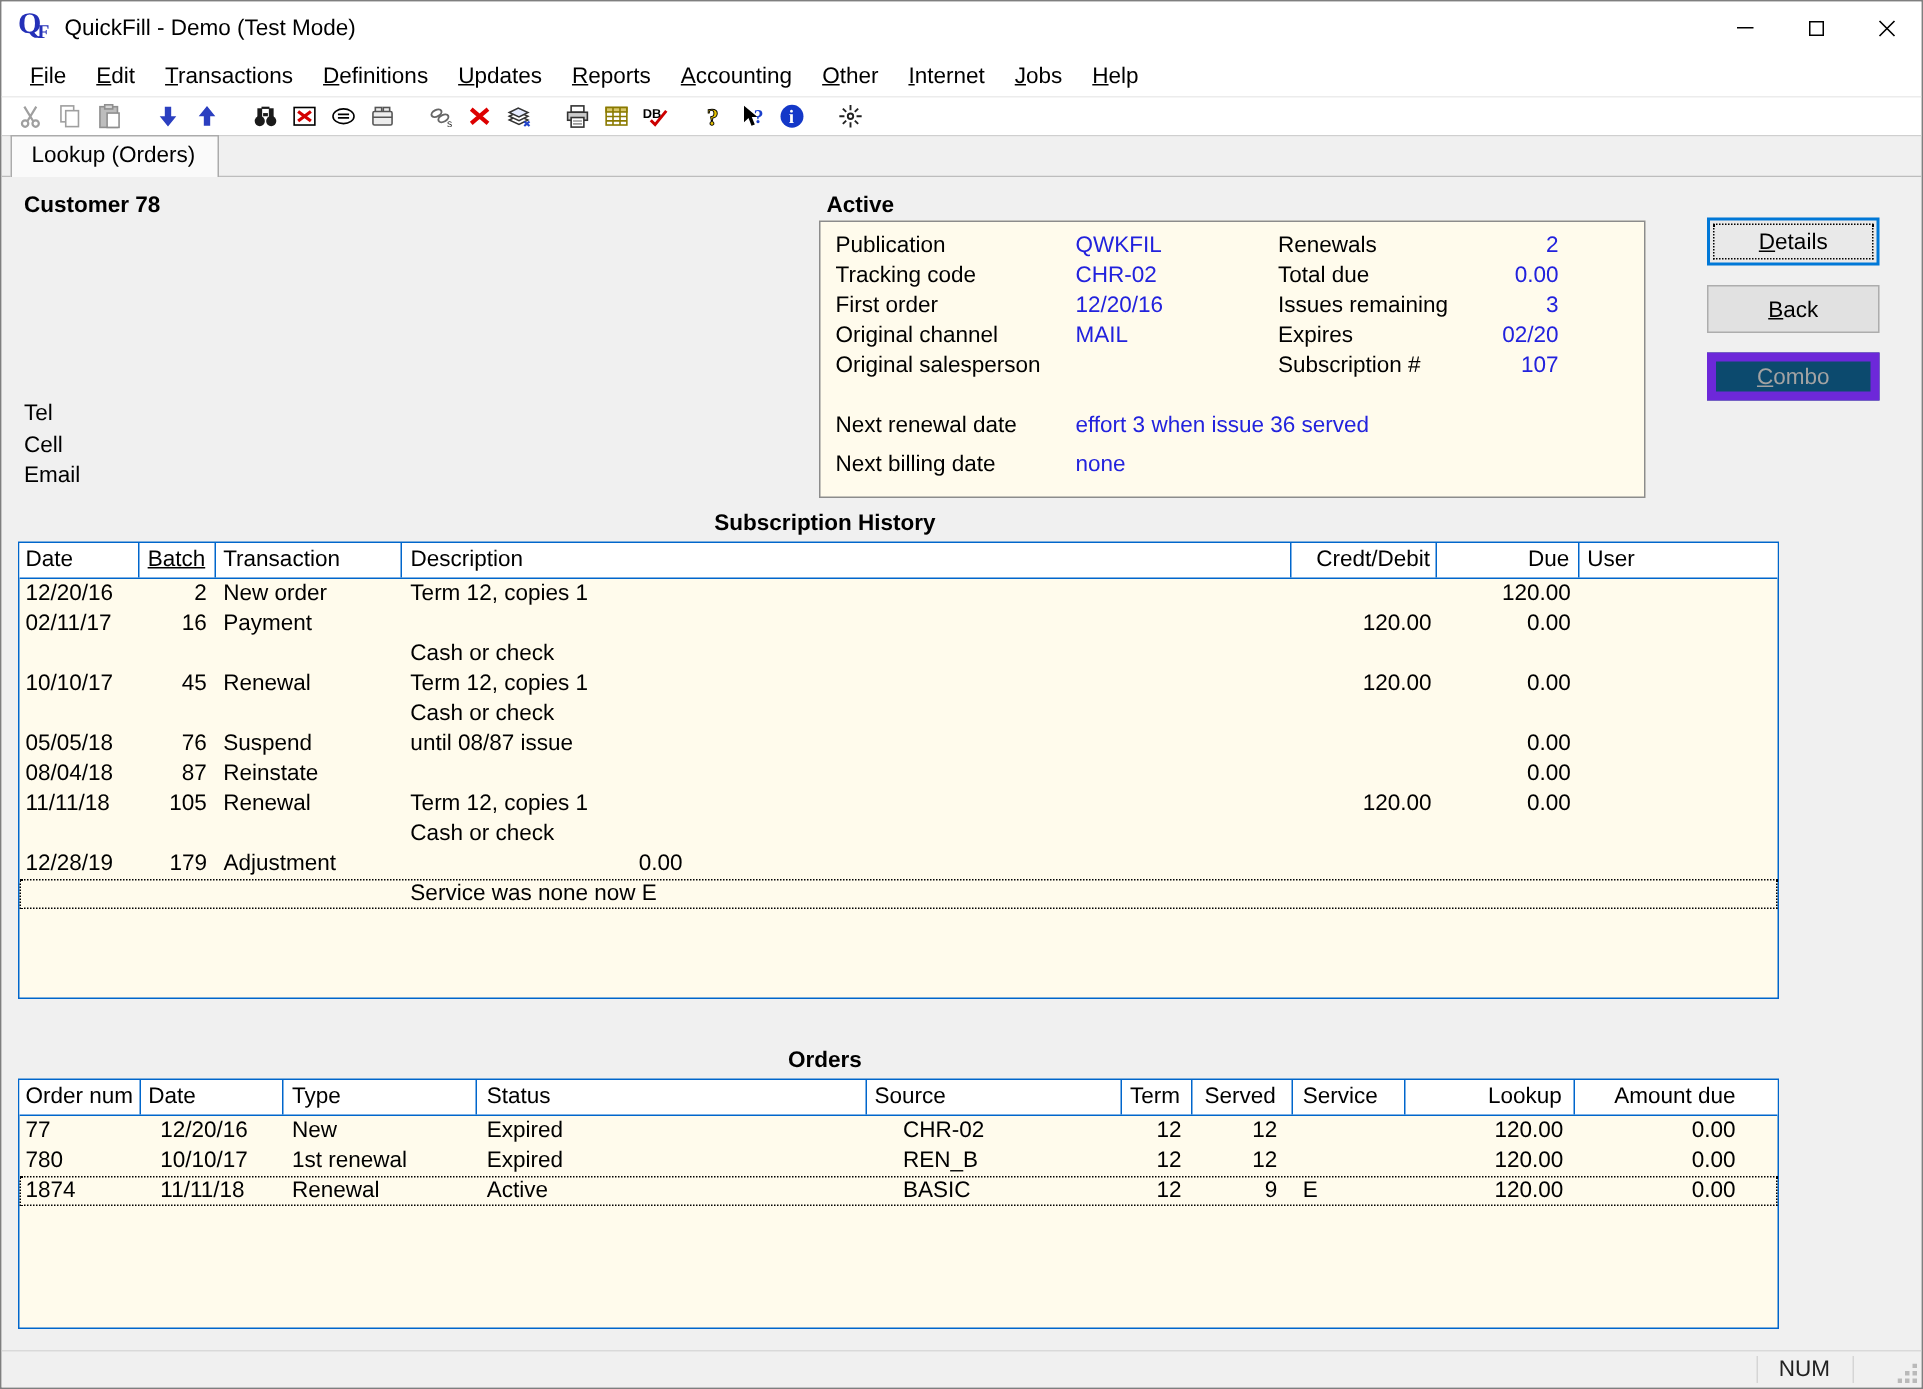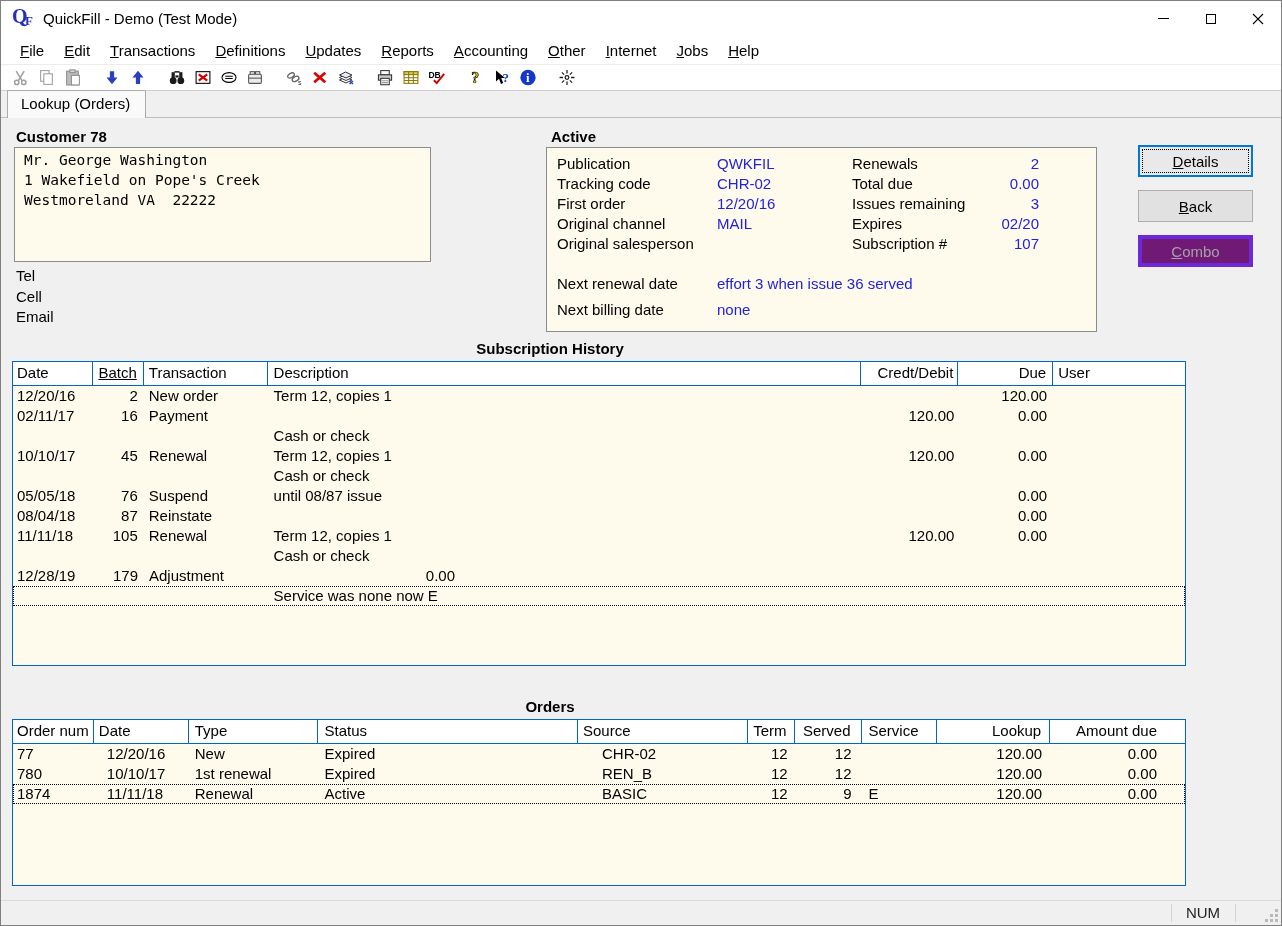--- a/index.html
+++ b/index.html
@@ -42,21 +42,21 @@
   .af-row{position:absolute;height:20px;line-height:20px;white-space:nowrap;}
   .af-label{color:#000;}
   .af-value{color:var(--vblue);}
   .af-vright{position:absolute;text-align:right;color:var(--vblue);}
   
   .btn{position:absolute;left:1137px;width:115px;height:32px;font-size:15px;display:flex;align-items:center;justify-content:center;background:#E3E3E3;cursor:default;}
   .btn .btn-label{display:block;}
   .btn .btn-label::first-letter{text-decoration:underline;}
   .btn.focused{border:2px solid #0078D7;outline:1px dotted #000;outline-offset:-5px;background:#E9E9E9;}
   .btn.normal{border:1px solid #adadad;background:#E1E1E1;}
-  .btn.disabled{border:4px solid #6d28d9;background:#701a75;color:#a3a3a3;}
+  .btn.disabled{border:6px solid #6d28d9;background:#0c4a6e;color:#a3a3a3;}
   
   .table-title{position:absolute;left:14px;width:1070px;text-align:center;font-weight:bold;font-size:15px;}
   .datatable{position:absolute;left:11px;width:1174px;background:var(--cream);border:1px solid var(--tblue);}
   .thead{display:flex;height:24px;background:#fff;border-bottom:1px solid var(--tblue);}
   .th{border-right:1px solid var(--tblue);font-size:15px;line-height:22px;white-space:nowrap;overflow:hidden;}
   .th:last-child{border-right:none;}
   .trow{display:flex;height:20px;}
   .trow.focused{outline:1px dotted #000;outline-offset:-1px;}
   .td{font-size:15px;line-height:20px;white-space:nowrap;overflow:hidden;}
   .al{text-align:left;} .ar{text-align:right;}
@@ -246,21 +246,20 @@
         </svg>
       </span>
     </div>
 
   <div class="tabrow">
     <div class="tab">Lookup (Orders)</div>
   </div>
 
   <div class="content">
     <div class="sec-label" style="left:15px;top:10px;">Customer 78</div>
-    <div class="address-box"><div>Mr. George Washington</div><div>1 Wakefield on Pope's Creek</div><div>Westmoreland VA  22222</div></div>
     <div class="contacts">
         <div>Tel</div>
         <div>Cell</div>
         <div>Email</div>
       </div>
 
     <div class="sec-label" style="left:550px;top:10px;">Active</div>
     <div class="active-panel">
         <div class="af-row" style="top: 6px; left: 10px;"><span class="af-label">Publication</span><span class="af-value" style="position: absolute; left: 160px; white-space: nowrap;">QWKFIL</span></div>
         <div class="af-row" style="top: 26px; left: 10px;"><span class="af-label">Tracking code</span><span class="af-value" style="position: absolute; left: 160px; white-space: nowrap;">CHR-02</span></div>

